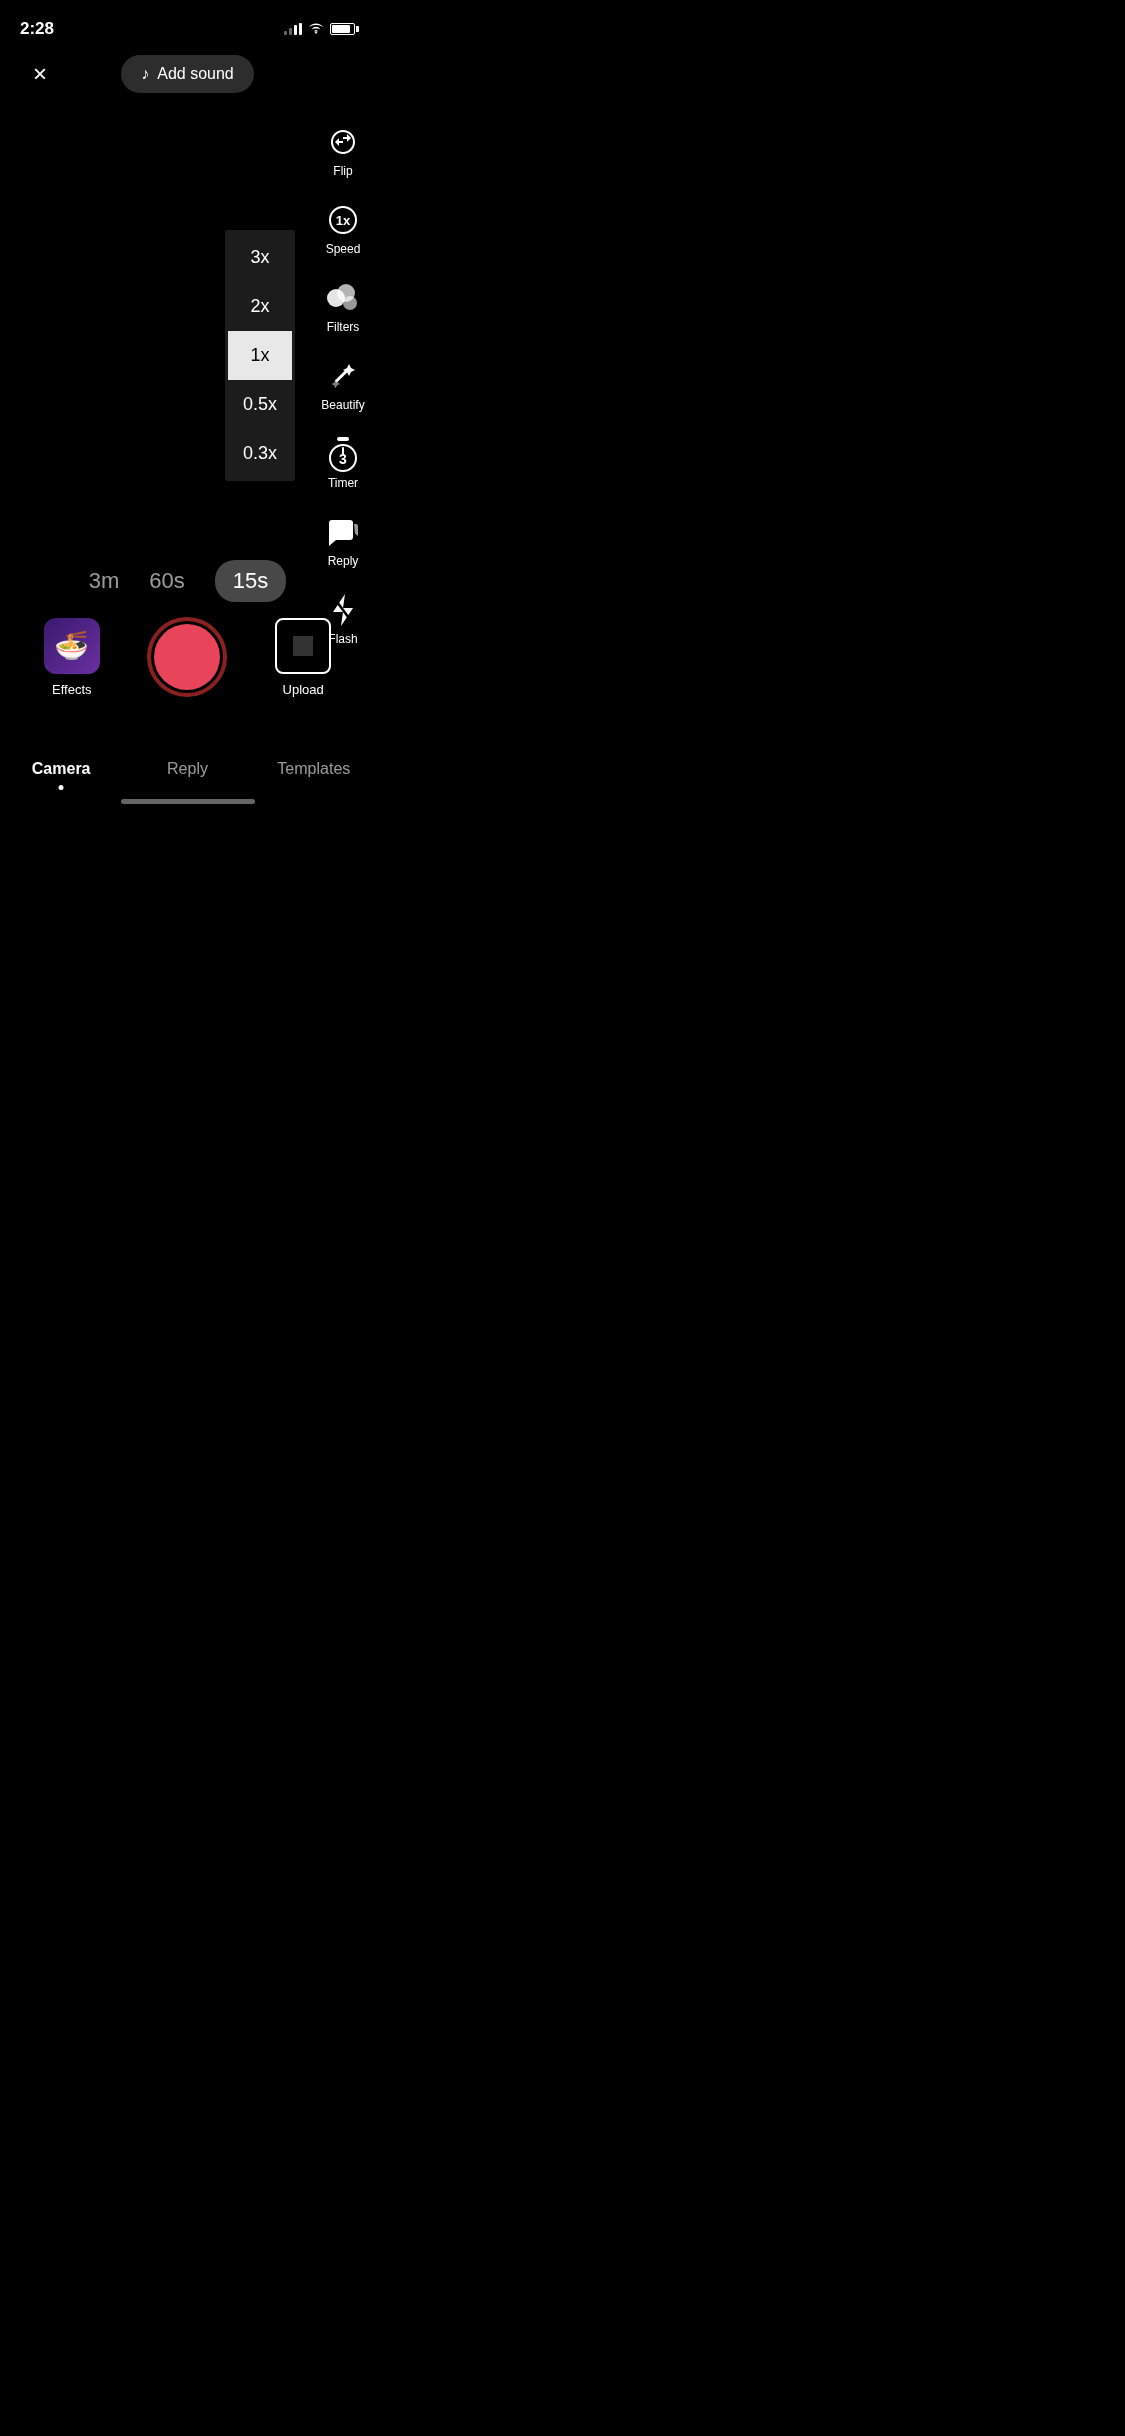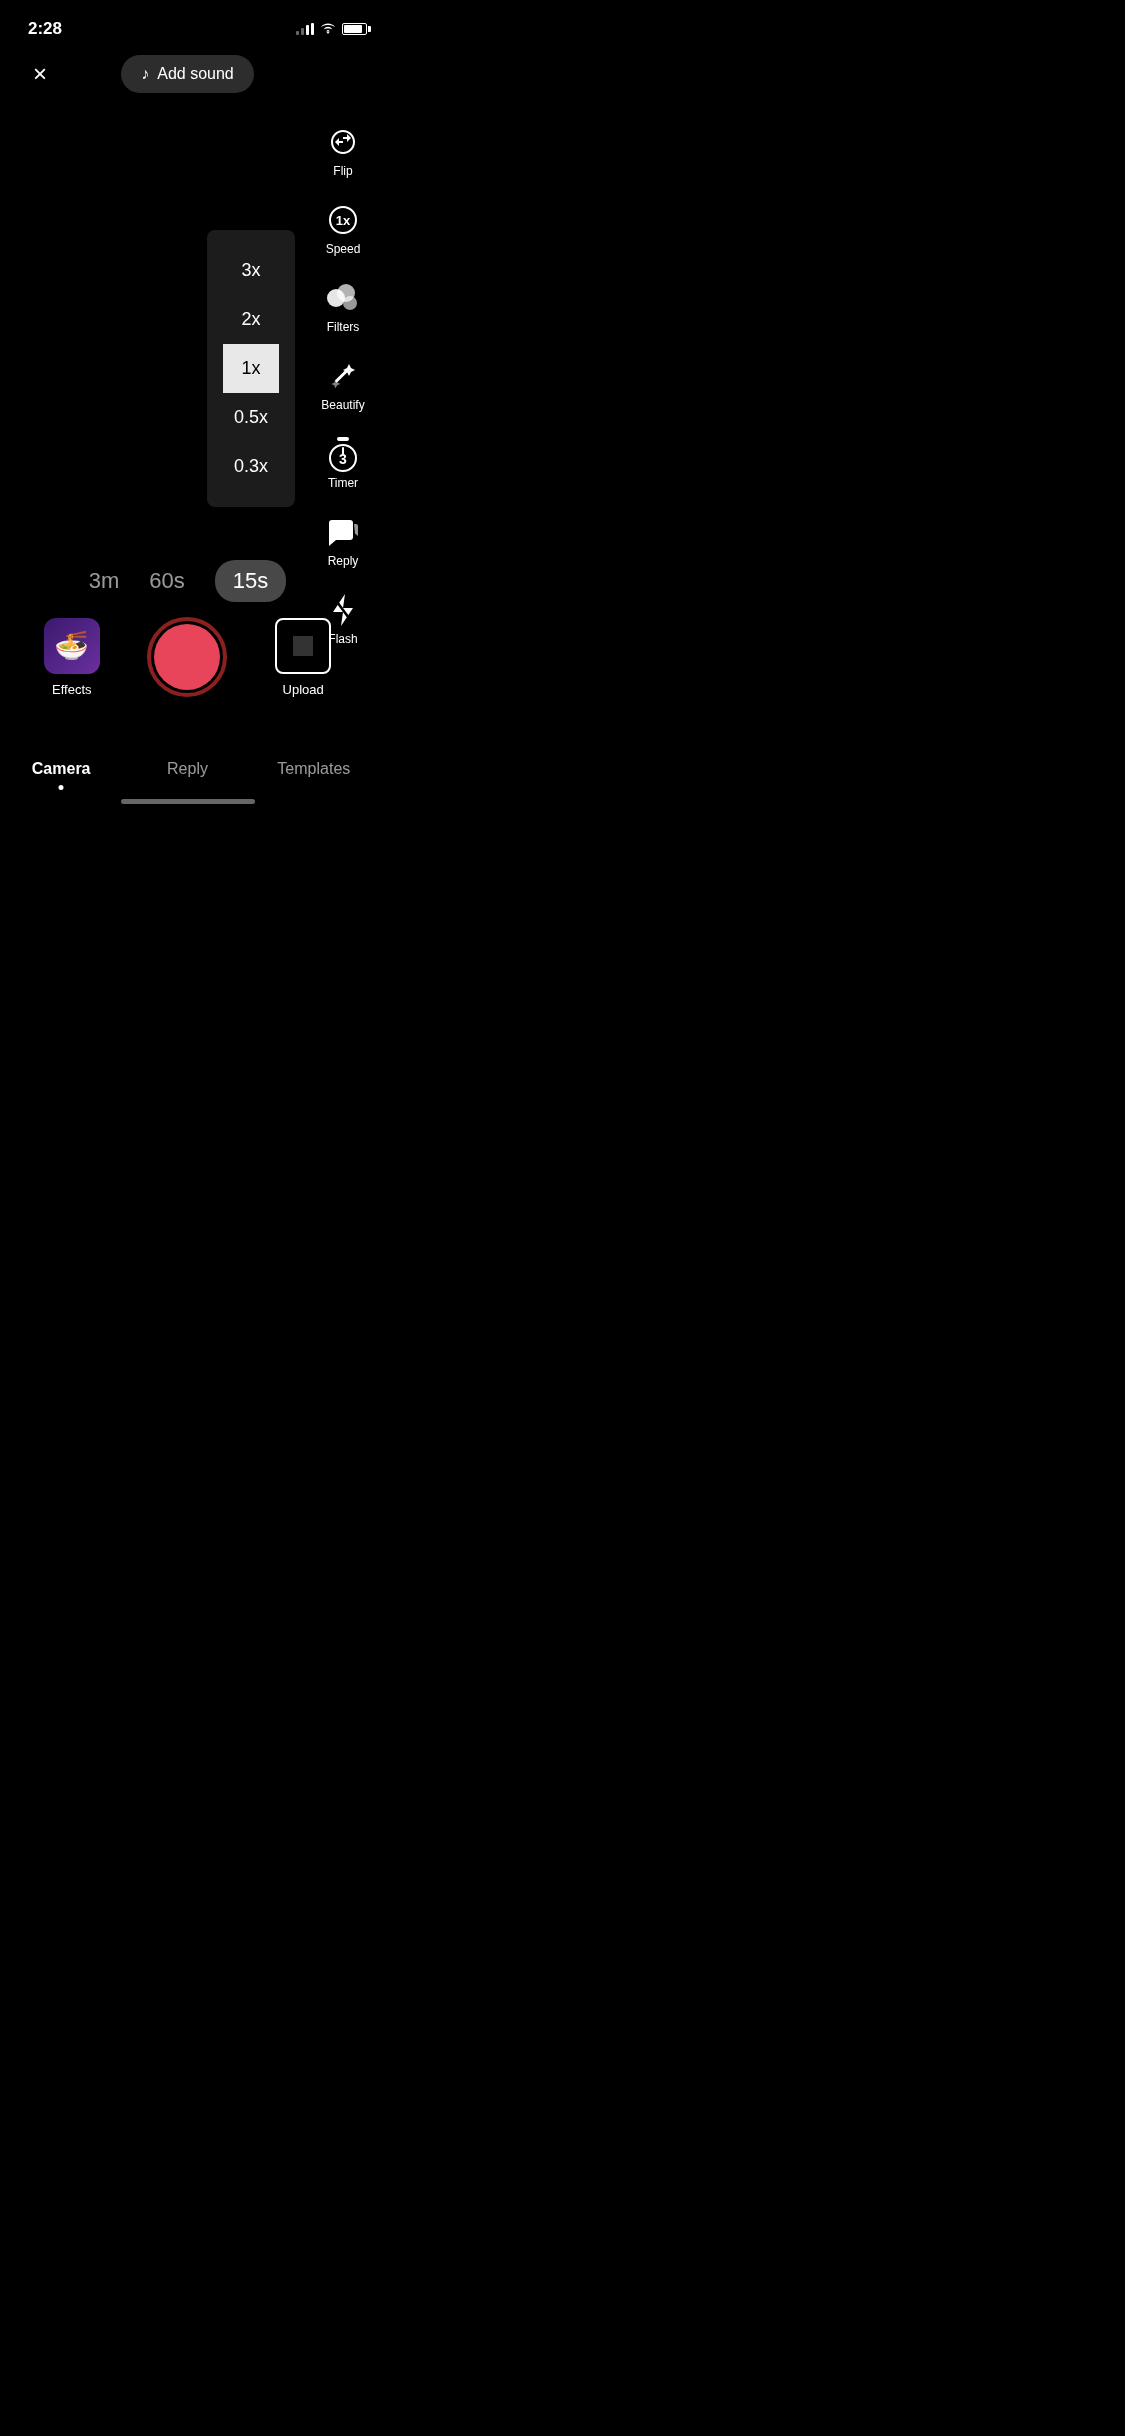--- a/index.html
+++ b/index.html
@@ -12,23 +12,22 @@
       height: 812px;
       overflow: hidden;
       position: relative;
     }
 
     
     .status-bar {
       display: flex;
       justify-content: space-between;
       align-items: center;
-      padding: 14px 8px 0;
+      padding: 14px 20px 0;
       height: 44px;
-      margin-left: 20px;
     }
     .status-time {
       font-size: 17px;
       font-weight: 600;
       color: #fff;
     }
     .status-icons {
       display: flex;
       align-items: center;
       gap: 6px;
@@ -138,24 +137,24 @@
       font-size: 12px;
       color: #fff;
     }
 
     
     .speed-popup {
       position: absolute;
       right: 80px;
       top: 230px;
       background: rgba(30,30,30,0.95);
-      border-radius: 8px;
-      padding: 16px;
+      border-radius: 2px;
+      padding: 3px;
       overflow: hidden;
-      width: 88px;
+      width: 70px;
     }
     .speed-option {
       padding: 14px 0;
       text-align: center;
       font-size: 18px;
       font-weight: 500;
       color: #fff;
       cursor: pointer;
     }
     .speed-option.active {

